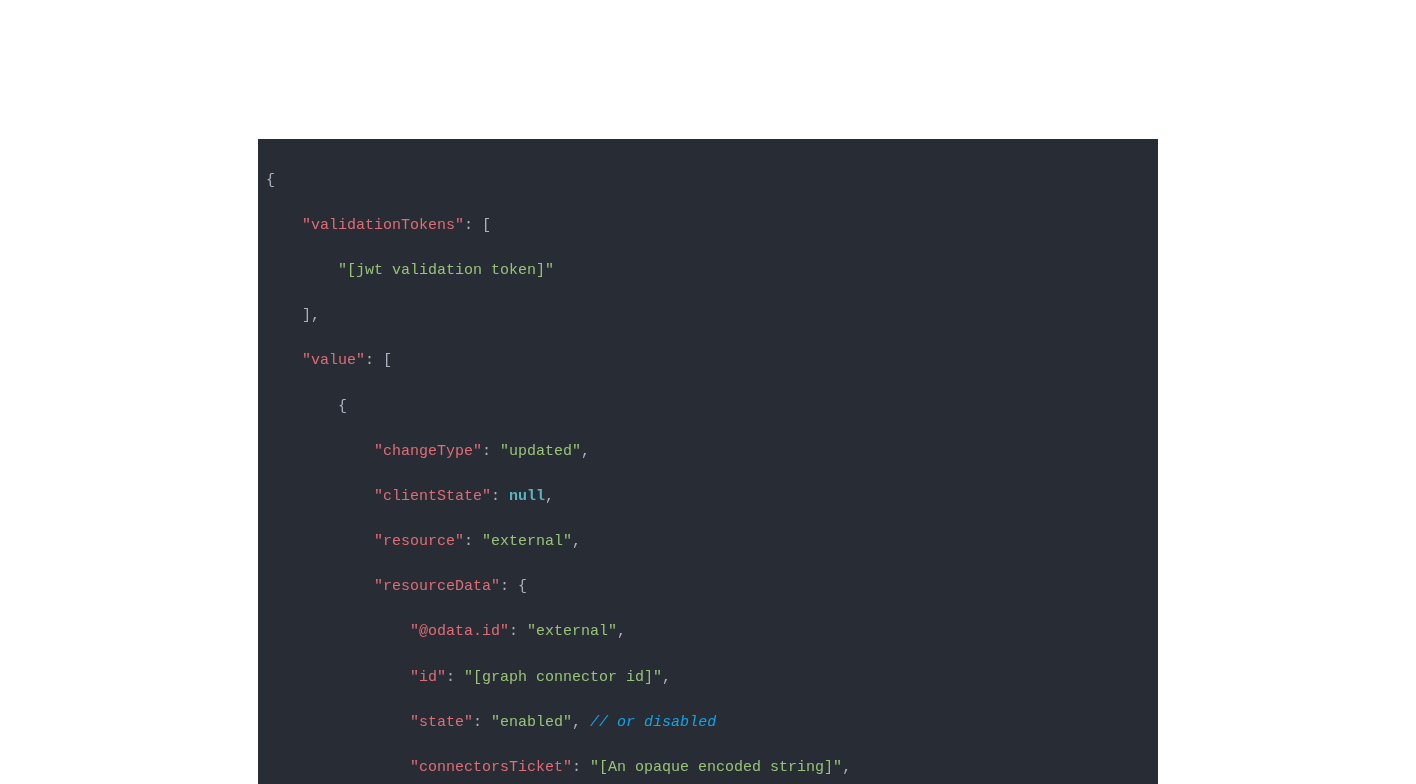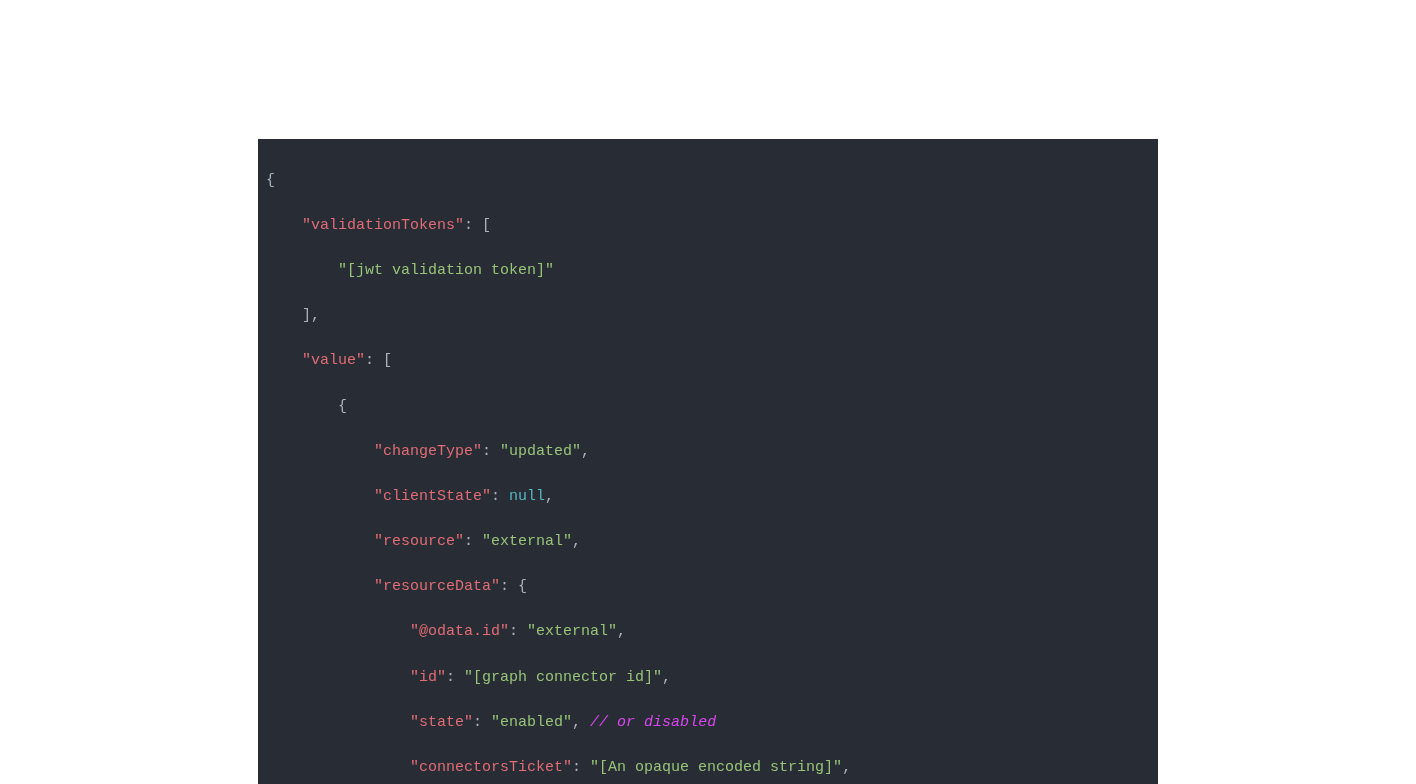--- a/index.html
+++ b/index.html
@@ -22,22 +22,22 @@
     padding: 8px 0;
     white-space: pre;
     overflow: hidden;
   }
   .line {
     padding: 0 8px;
   }
   .key    { color: #e06c75; }   
   .str    { color: #98c379; }   
   .punc   { color: #abb2bf; }   
-  .null   { color: #56b6c2; }
-  .comment{ color: #d946ef; font-style: italic; }
+  .null   { color: #56b6c2; font-weight: bold; }
+  .comment{ color: #0ea5e9; font-style: italic; }
 </style>
 </head>
 <body>
 
 <div class="code-block">
 <div class="line"><span class="punc">{</span></div>
 <div class="line">    <span class="key">"validationTokens"</span><span class="punc">: [</span></div>
 <div class="line">        <span class="str">"[jwt validation token]"</span></div>
 <div class="line">    <span class="punc">],</span></div>
 <div class="line">    <span class="key">"value"</span><span class="punc">: [</span></div>

